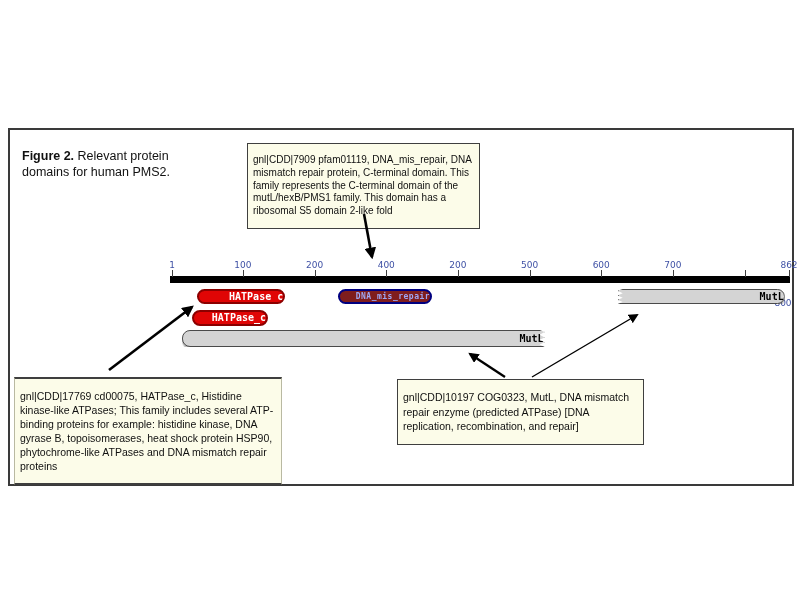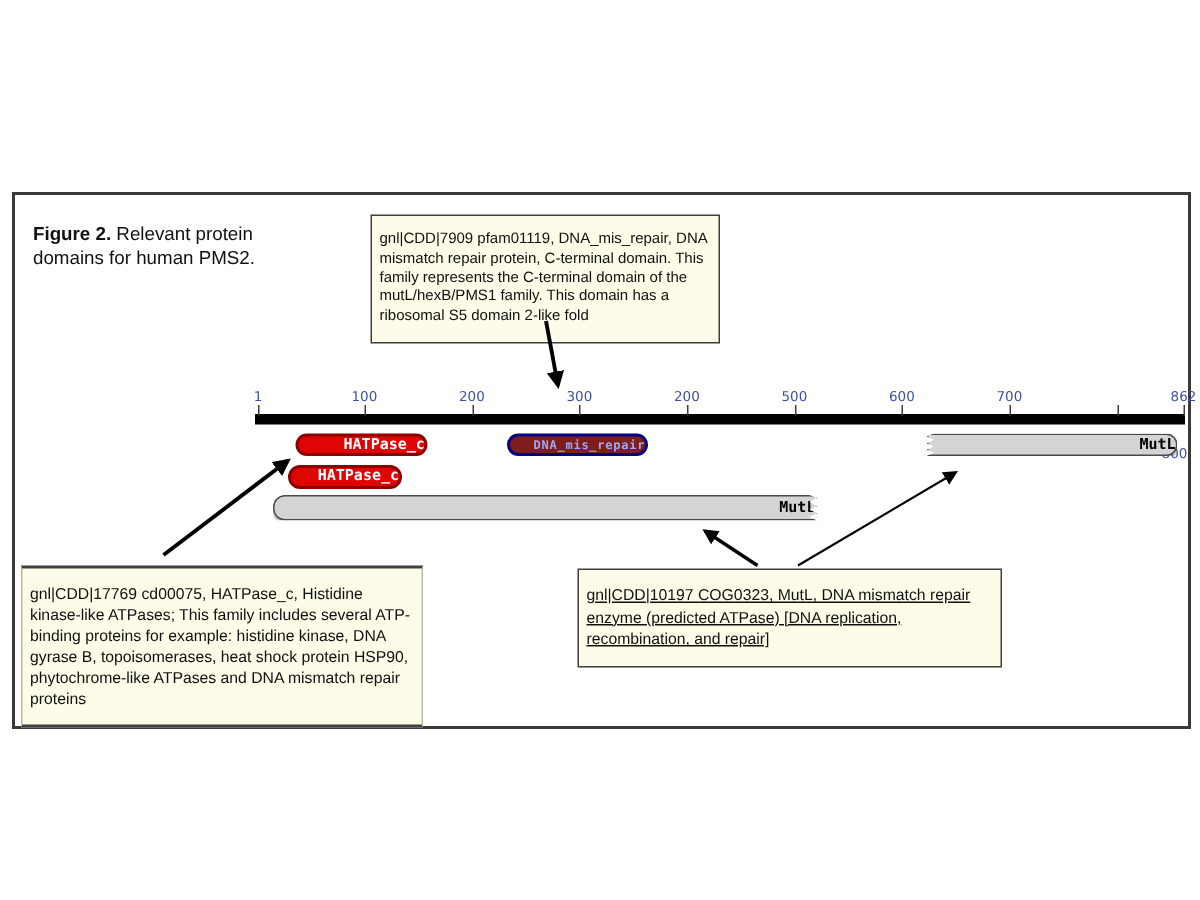--- a/index.html
+++ b/index.html
@@ -23,21 +23,21 @@
   .caption b{font-weight:bold;}
 
   
   .ann{
     position:absolute;background:#fcfce9;border:1px solid #3f3f3f;
     color:#101010;padding:10px 5px;box-sizing:border-box;
   }
   .ann-top{left:247px;top:143px;width:233px;font-size:10px;line-height:12.8px;}
   .ann-left{left:14px;top:377px;width:268px;font-size:10.5px;line-height:14px;
             border-top-width:2px;border-bottom-width:2px;border-left-color:#b9b9a2;border-right-color:#b9b9a2;}
-  .ann-right{left:385px;top:379px;width:283px;font-size:10.5px;line-height:14.5px;text-decoration:underline;}
+  .ann-right{left:397px;top:379px;width:247px;font-size:10.5px;line-height:14.5px;}
 
   
   .ruler{
     position:absolute;left:170px;top:276px;width:620px;height:7px;
     background:#000000;
   }
   .tick-label{
     position:absolute;top:260px;transform:translateX(-50%);
     font-size:9px;color:#3f51a5;font-family:"DejaVu Sans", sans-serif;
   }
@@ -80,21 +80,21 @@
   <div class="ann ann-right">gnl|CDD|10197 COG0323, MutL, DNA mismatch repair enzyme (predicted ATPase) [DNA replication, recombination, and repair]</div>
 
   <div class="ruler"></div>
   <div>
       <div class="tick-label" style="left: 172px;">1</div>
       <div class="tick-mark" style="left: 172px;"></div>
       <div class="tick-label" style="left: 242.944px;">100</div>
       <div class="tick-mark" style="left: 242.944px;"></div>
       <div class="tick-label" style="left: 314.605px;">200</div>
       <div class="tick-mark" style="left: 314.605px;"></div>
-      <div class="tick-label" style="left: 386.266px;">300</div>
+      <div class="tick-label" style="left: 386.266px;">400</div>
       <div class="tick-mark" style="left: 386.266px;"></div>
       <div class="tick-label" style="left: 457.927px;">200</div>
       <div class="tick-mark" style="left: 457.927px;"></div>
       <div class="tick-label" style="left: 529.588px;">500</div>
       <div class="tick-mark" style="left: 529.588px;"></div>
       <div class="tick-label" style="left: 601.249px;">600</div>
       <div class="tick-mark" style="left: 601.249px;"></div>
       <div class="tick-label" style="left: 672.909px;">700</div>
       <div class="tick-mark" style="left: 672.909px;"></div>
       <div class="tick-label" style="left: 783px; margin-top: 38px;">800</div>

